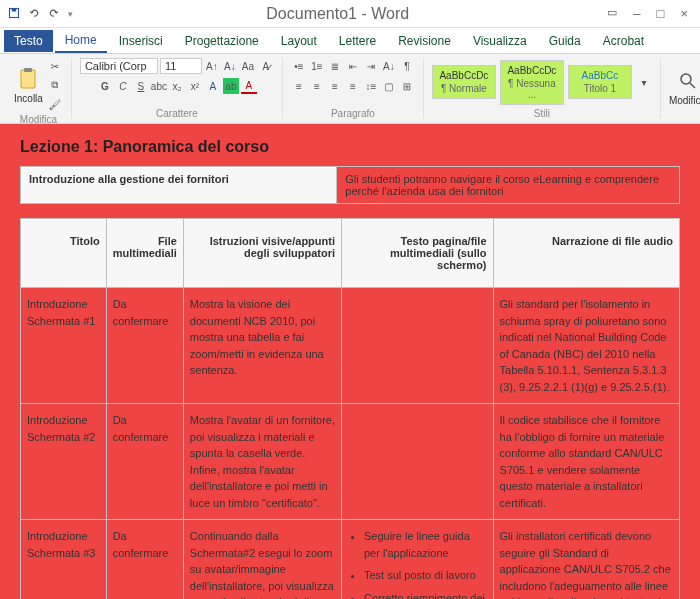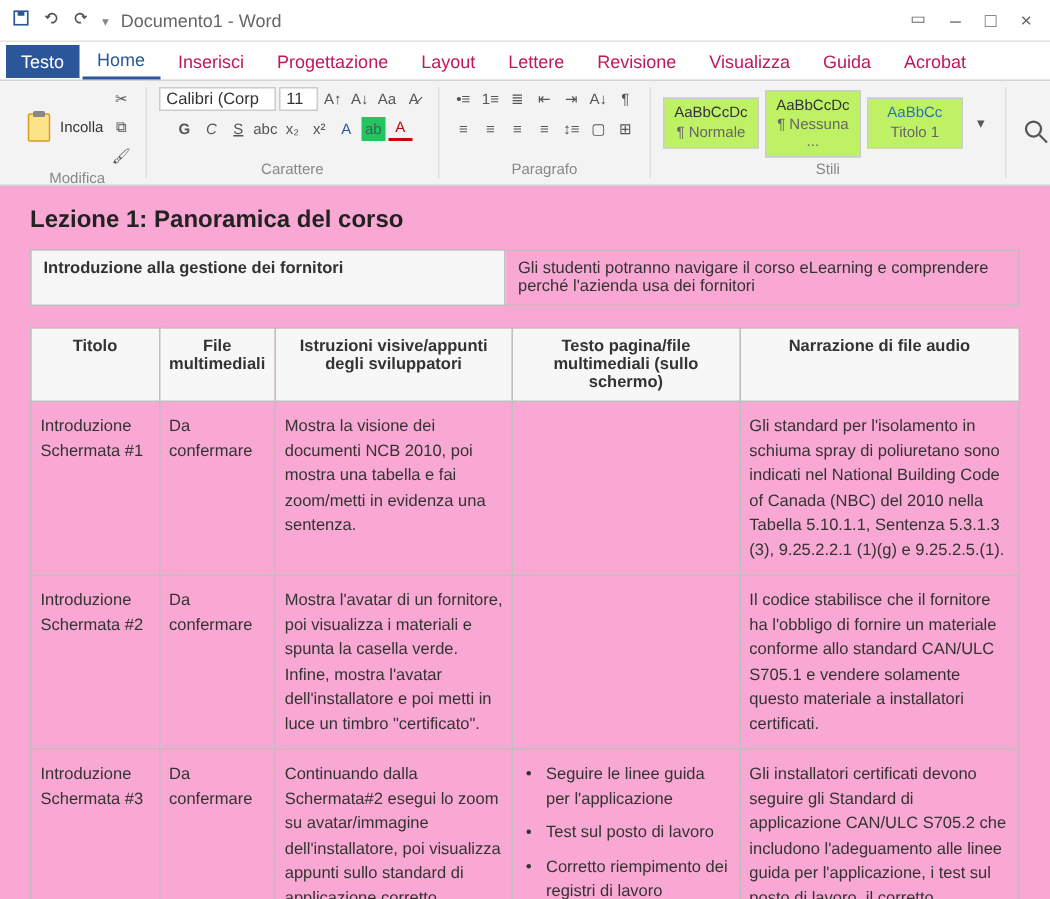--- a/index.html
+++ b/index.html
@@ -1,47 +1,47 @@
 <!DOCTYPE html>
 <html><head>
 <meta charset="utf-8">
 <style>
 * { box-sizing: border-box; margin: 0; padding: 0; }
 body { font-family: "Segoe UI", Tahoma, sans-serif; font-size: 11px; background: #fff; width: 700px; height: 599px; overflow: hidden; color: #333; }
 .titlebar { height: 28px; background: #fff; display: flex; align-items: center; border-bottom: 1px solid #e1e1e1; }
 .qat { display: flex; gap: 8px; padding: 0 8px; align-items: center; }
 .qat svg { width: 12px; height: 12px; }
-.title-center { flex: 1; text-align: left; font-size: 12px; color: #666; }
+.title-center { flex: 1; text-align: center; font-size: 16px; color: #666; }
 .win-controls { display: flex; gap: 16px; padding: 0 12px; font-size: 13px; color: #666; }
 .tabs { height: 26px; display: flex; align-items: center; padding: 0 4px; gap: 2px; border-bottom: 1px solid #d4d4d4; background: #fff; }
-.tab { padding: 4px 10px; font-size: 12px; color: #be185d; cursor: pointer; }
+.tab { padding: 4px 10px; font-size: 12px; color: #14532d; cursor: pointer; }
 .tab.file { background: #2b579a; color: #fff; }
 .tab.active { color: #2b579a; border-bottom: 2px solid #2b579a; }
 .ribbon { height: 70px; background: #f3f3f3; display: flex; border-bottom: 1px solid #d4d4d4; padding: 4px 6px; gap: 0; }
 .group { display: flex; flex-direction: column; padding: 0 8px; border-right: 1px solid #e1e1e1; }
 .group:last-child { border-right: none; }
 .group-body { flex: 1; display: flex; align-items: center; gap: 4px; }
 .group-label { text-align: center; font-size: 10px; color: #888; padding-top: 2px; }
-.big-btn { display: flex; flex-direction: row; align-items: center; gap: 2px; font-size: 10px; }
+.big-btn { display: flex; flex-direction: column; align-items: center; gap: 2px; font-size: 10px; }
 .big-btn svg { width: 24px; height: 24px; }
 .font-box { display: flex; flex-direction: column; gap: 4px; }
 .font-row { display: flex; gap: 2px; align-items: center; }
 .font-sel { background: #fff; border: 1px solid #ccc; font-size: 11px; padding: 1px 4px; }
 .mini-btn { width: 16px; height: 16px; display: inline-flex; align-items: center; justify-content: center; font-size: 10px; color: #555; }
 .styles-body { display: flex; gap: 4px; }
 .style-box { background: #bef264; border: 1px solid #ccc; padding: 4px 6px; width: 64px; text-align: center; font-size: 11px; }
 .style-box .s-preview { font-size: 10px; color: #333; }
 .style-box .s-name { font-size: 10px; color: #666; margin-top: 2px; }
-.doc-area { background: #f9a8d4; padding: 14px 20px; overflow: auto; height: calc(599px - 28px - 26px - 70px); }
+.doc-area { background: #ef4444; padding: 14px 20px; overflow: auto; height: calc(599px - 28px - 26px - 70px); }
 .doc-title { font-size: 16px; font-weight: bold; color: #222; margin-bottom: 10px; }
 table.intro { width: 100%; border-collapse: collapse; margin-bottom: 14px; font-size: 11px; }
 table.intro td, table.intro th { border: 1px solid #bfbfbf; padding: 6px 8px; vertical-align: top; text-align: left; }
 table.intro th { background: #f7f7f7; font-weight: bold; }
 table.content { width: 100%; border-collapse: collapse; font-size: 11px; }
-table.content th { background: #f7f7f7; border: 1px solid #bfbfbf; padding: 6px 6px; text-align: center; font-weight: bold; vertical-align: top; }
+table.content th { background: #f7f7f7; border: 1px solid #bfbfbf; padding: 16px 6px; text-align: right; font-weight: bold; vertical-align: top; }
 table.content td { border: 1px solid #bfbfbf; padding: 8px 6px; vertical-align: top; line-height: 1.5; }
 table.content ul { padding-left: 16px; }
 table.content li { margin-bottom: 6px; }
 </style>
 </head>
 <body>
 
 <div class="titlebar">
   <div class="qat">
     <span><svg viewBox="0 0 16 16">
@@ -97,21 +97,21 @@
         <span class="mini-btn">🖌</span>
       </div>
     </div>
     <div class="group-label">Modifica</div>
   </div>
 
   <div class="group">
     <div class="group-body font-box">
       <div class="font-row">
         <div class="font-sel" style="width:78px;">Calibri (Corp</div>
-        <div class="font-sel" style="width:26px;">11</div>
+        <div class="font-sel" style="width:42px;">11</div>
         <span class="mini-btn">A↑</span>
         <span class="mini-btn">A↓</span>
         <span class="mini-btn">Aa</span>
         <span class="mini-btn">A̷</span>
       </div>
       <div class="font-row">
         <span class="mini-btn">
             <b>G</b>
           </span>
         <span class="mini-btn">

